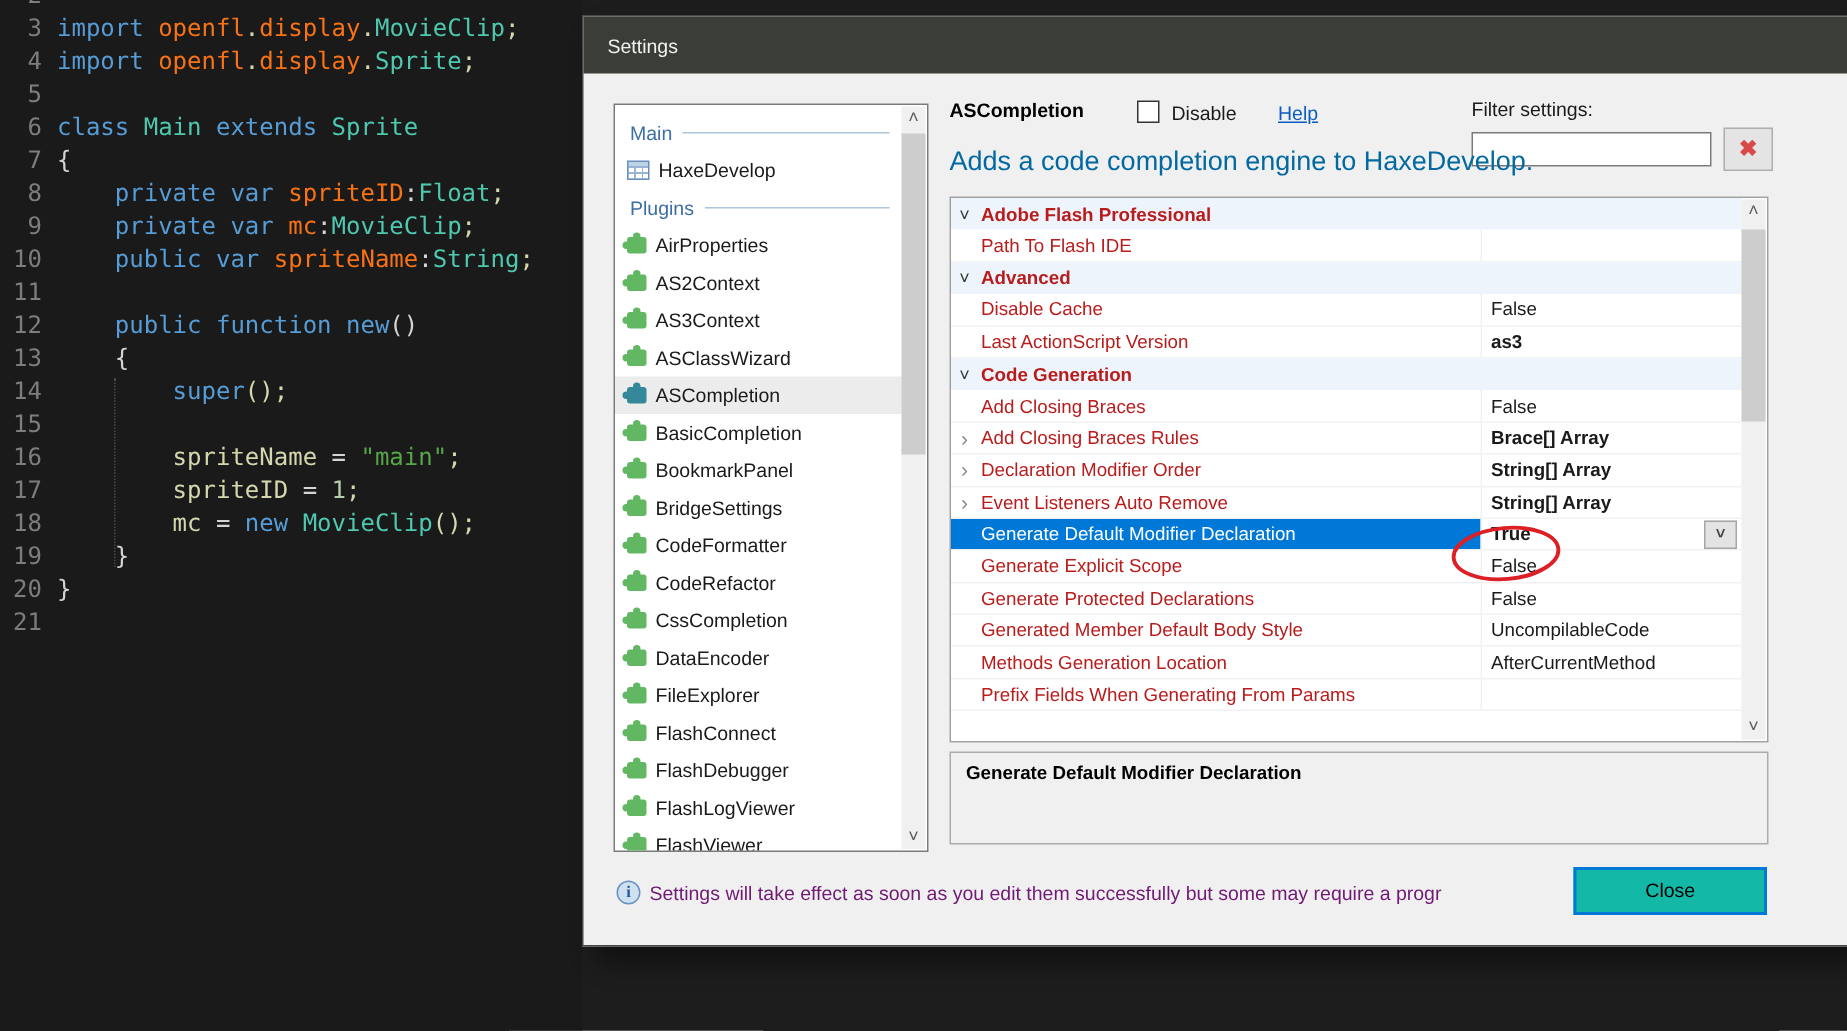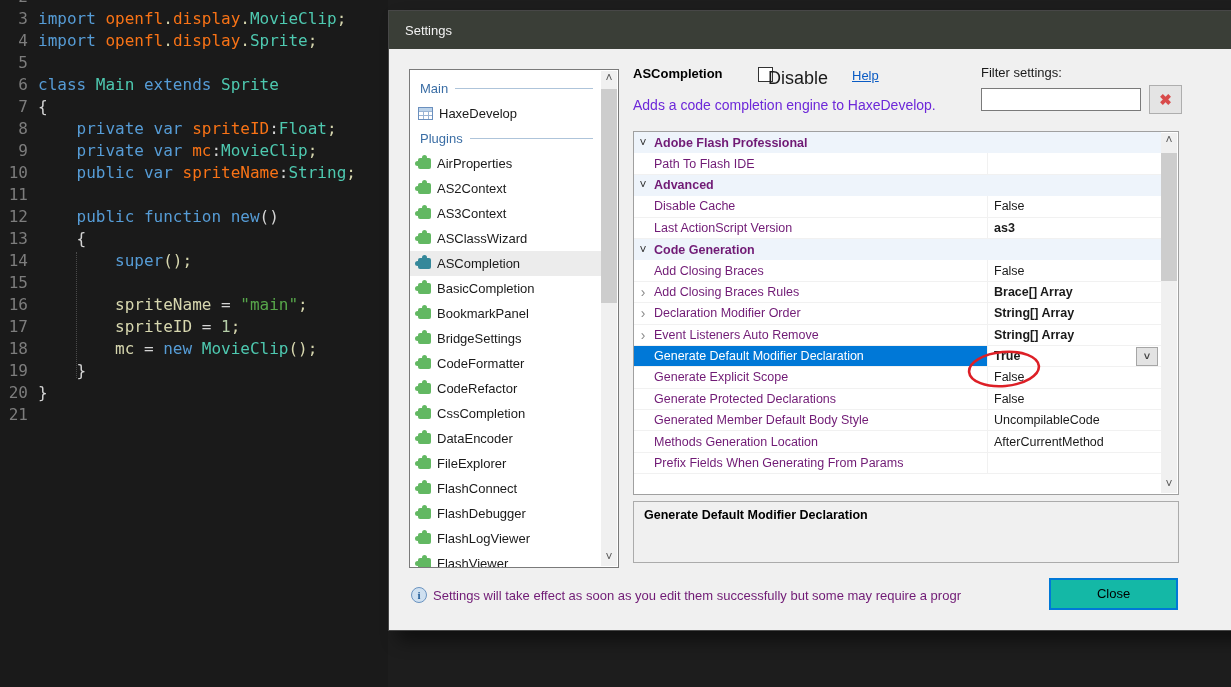--- a/index.html
+++ b/index.html
@@ -54,39 +54,39 @@
   .sbar { position:absolute; top:1px; bottom:1px; right:1px; width:16px; background:#f0f0f0; }
   .sbar .arr { position:absolute; left:0; width:16px; height:16px; color:#5a5a5a;
                font-size:12px; text-align:center; line-height:15px; }
   .sbar .arr.up { top:0; } .sbar .arr.down { bottom:0; }
   .sbar .thumb { position:absolute; left:0; width:16px; background:#cdcdcd; }
 
   
   .hdr-name { position:absolute; left:244px; top:55px; font-size:13px; font-weight:bold; color:#000; }
   .chk { position:absolute; left:369px; top:56px; width:15px; height:15px;
          background:#fff; border:1px solid #333; }
-  .chk-lbl { position:absolute; left:379px; top:57px; font-size:18px; color:#1a1a1a; }
+  .chk-lbl { position:absolute; left:392px; top:57px; font-size:13px; color:#1a1a1a; }
   .help { position:absolute; left:463px; top:57px; font-size:13px; color:#0a5bc4;
           text-decoration:underline; }
   .filter-lbl { position:absolute; left:592px; top:54px; font-size:13px; color:#1a1a1a; }
   .filter-input { position:absolute; left:592px; top:77px; width:160px; height:23px;
                   border:1px solid #7a7a7a; background:#fff; font-size:12px; padding:0 4px;
                   font-family:"Liberation Sans", sans-serif; }
   .clear-btn { position:absolute; left:760px; top:74px; width:33px; height:29px;
                background:#e4e4e4; border:1px solid #aeaeae; color:#d84a4a; font-size:15px;
                font-weight:bold; text-align:center; line-height:27px; }
-  .hdr-desc { position:absolute; left:244px; top:86px; font-size:14px; color:#6d28d9; }
+  .hdr-desc { position:absolute; left:244px; top:86px; font-size:18px; color:#0369a1; }
 
   
   .grid { position:absolute; left:244px; top:120px; width:546px; height:364px;
           background:#fff; border:1px solid #a0a0a0; overflow:hidden; font-size:12.5px; }
   .grid-rows { position:absolute; left:0; top:0; right:17px; }
   .grow { display:flex; height:21.4px; align-items:center; border-bottom:1px solid #f1f1f1; }
   .grow .gm { width:18px; flex:none; text-align:center; color:#5a5a5a; font-size:12px; }
-  .grow .glabel { flex:none; width:335px; padding-left:2px; color:#701a75;
+  .grow .glabel { flex:none; width:335px; padding-left:2px; color:#b91c1c;
                   white-space:nowrap; overflow:hidden; }
   .grow .gvalue { flex:1; padding-left:6px; color:#1a1a1a; border-left:1px solid #f1f1f1;
                   align-self:stretch; display:flex; align-items:center; position:relative; }
   .grow.category { background:#eef4fb; border-bottom:none; }
   .grow.category .glabel { font-weight:bold; width:auto; }
   .grow.category .gm { color:#333; }
   .grow .gm.expand { color:#8a8a8a; font-size:14px; }
   .grow.selected .gm, .grow.selected .glabel { background:#0078d7; color:#fff; }
   .grow.selected .gm { align-self:stretch; line-height:21px; }
   .grow.selected .glabel { align-self:stretch; line-height:21px; }

